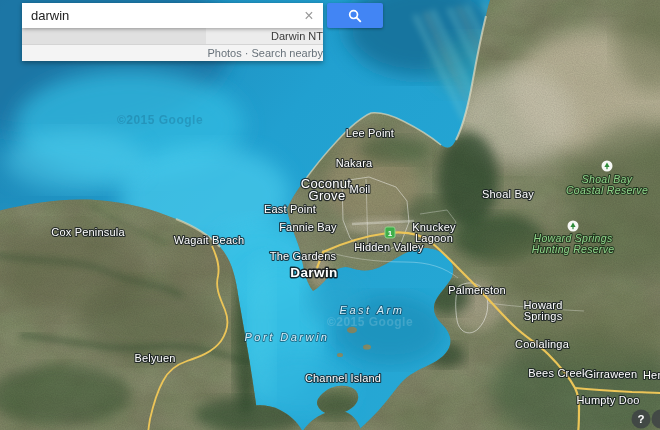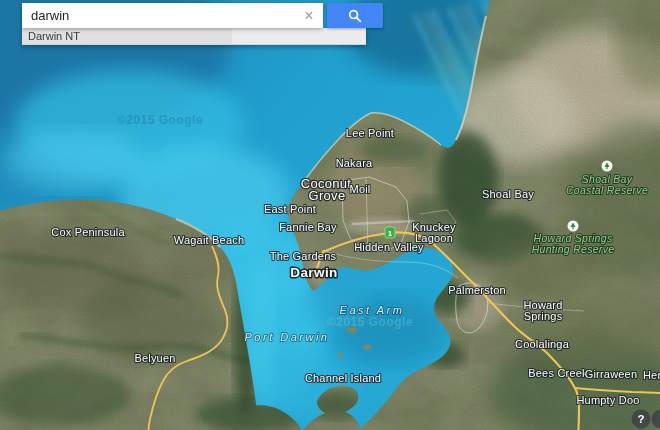--- a/index.html
+++ b/index.html
@@ -17,21 +17,21 @@
   .wm{font-size:12px;font-weight:bold;fill:rgba(10,60,90,.22);stroke:none;letter-spacing:.5px;}
   .wm2{font-size:12px;font-weight:bold;fill:rgba(255,255,255,.16);stroke:none;letter-spacing:.5px;}
   .shield-txt{font-size:8px;font-weight:bold;fill:#fff;stroke:none;}
   .help-txt{font-size:11.5px;font-weight:bold;fill:#fff;stroke:none;}
 
   
   .search-box{position:absolute;left:22px;top:3px;width:301px;height:25px;background:#fff;box-shadow:0 1px 4px rgba(0,0,0,.35);display:flex;align-items:center;box-sizing:border-box;z-index:5;}
   .search-box input{border:none;outline:none;flex:1;font-size:13px;color:#222;padding:0 0 0 9px;font-family:"Liberation Sans",sans-serif;background:transparent;height:100%;}
   .clear-btn{width:28px;text-align:center;color:#9a9a9a;font-size:16px;line-height:25px;cursor:pointer;user-select:none;}
   .search-btn{position:absolute;left:327px;top:3px;width:56px;height:25px;background:#4285f4;border:none;border-radius:2px;box-shadow:0 1px 3px rgba(0,0,0,.35);display:flex;align-items:center;justify-content:center;cursor:pointer;z-index:5;padding:0;}
-  .suggestions{position:absolute;left:22px;top:28px;width:344px;box-shadow:0 2px 5px rgba(0,0,0,.35);font-size:11px;z-index:4;}
+  .suggestions{position:absolute;left:22px;top:28px;width:301px;box-shadow:0 2px 5px rgba(0,0,0,.35);font-size:11px;z-index:4;text-align:right;}
   .sg-row1{height:16px;line-height:16px;background:linear-gradient(90deg,#e0e0e0 0,#e0e0e0 61%,#ececec 61%);color:#3a3a3a;padding-left:6px;border-bottom:1px solid #d4d4d4;cursor:pointer;}
   .sg-row2{height:16px;line-height:16px;background:#f4f4f4;color:#68727a;padding-left:6px;cursor:pointer;}
 </style>
 </head>
 <body>
 
 <div class="stage">
 
   <div class="map">
     <svg width="660" height="430" viewBox="0 0 660 430">
@@ -283,15 +283,16 @@
 
   <button class="search-btn">
     <svg width="14" height="14" viewBox="0 0 14 14">
       <circle cx="5.6" cy="5.6" r="3.9" fill="none" stroke="#ffffff" stroke-width="1.7"></circle>
       <line x1="8.6" y1="8.6" x2="12.3" y2="12.3" stroke="#ffffff" stroke-width="1.9" stroke-linecap="round"></line>
     </svg>
   </button>
 
   <div class="suggestions">
     <div class="sg-row1">Darwin NT</div>
+    <div class="sg-row2">Photos · Search nearby</div>
   </div>
 
 </div>
 
 </body></html>

